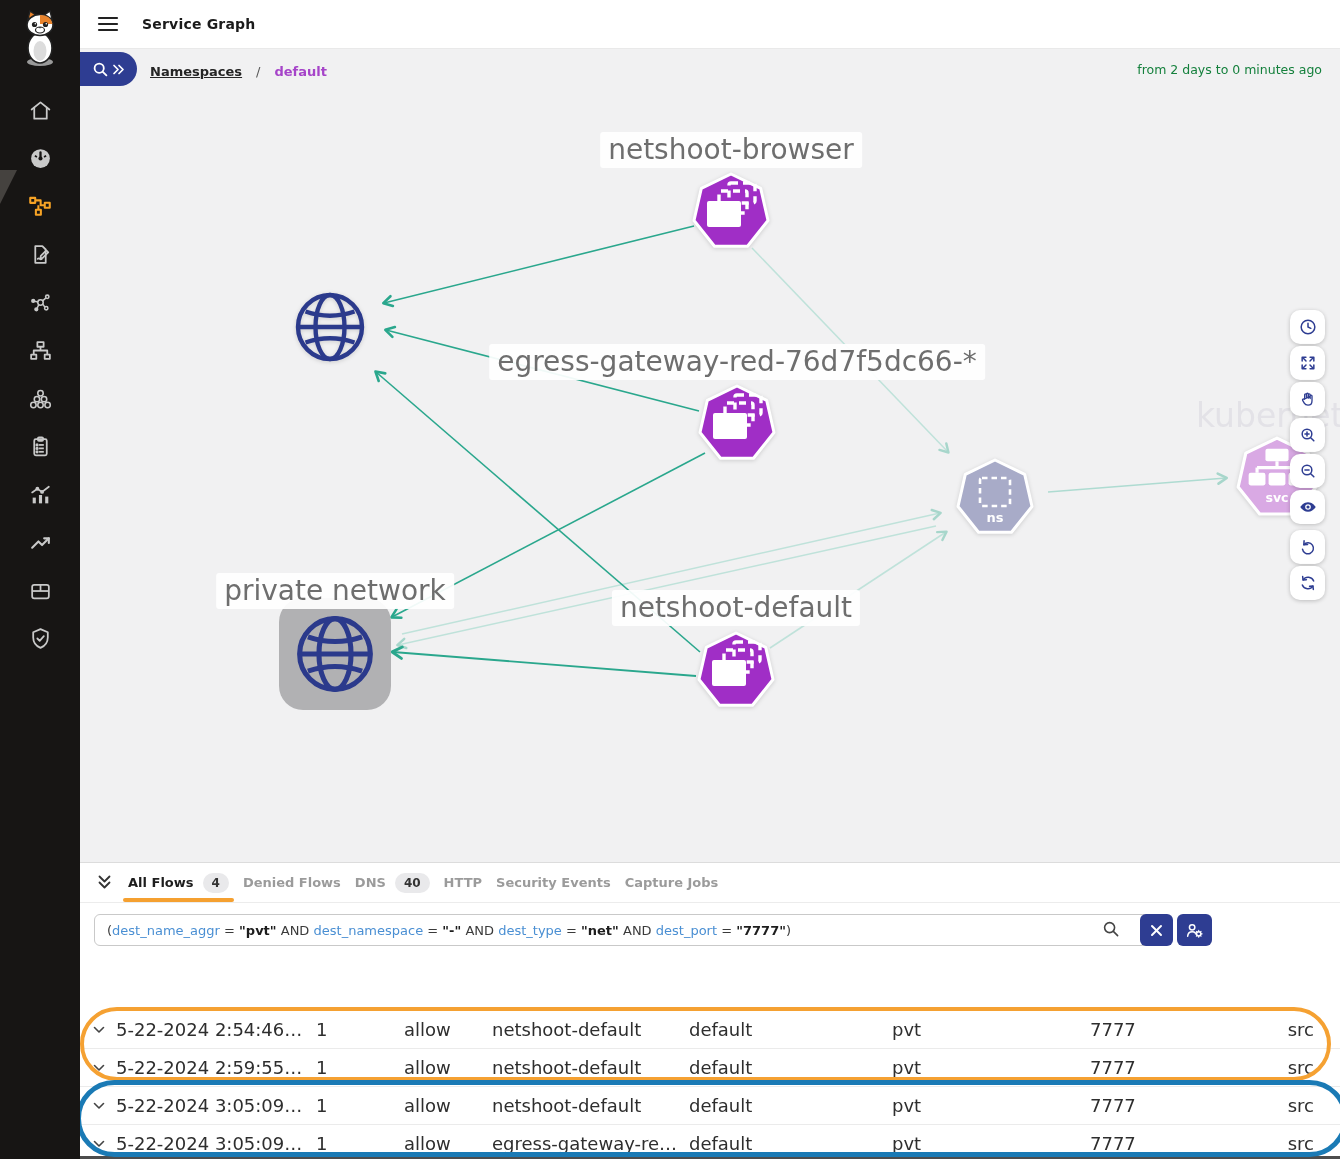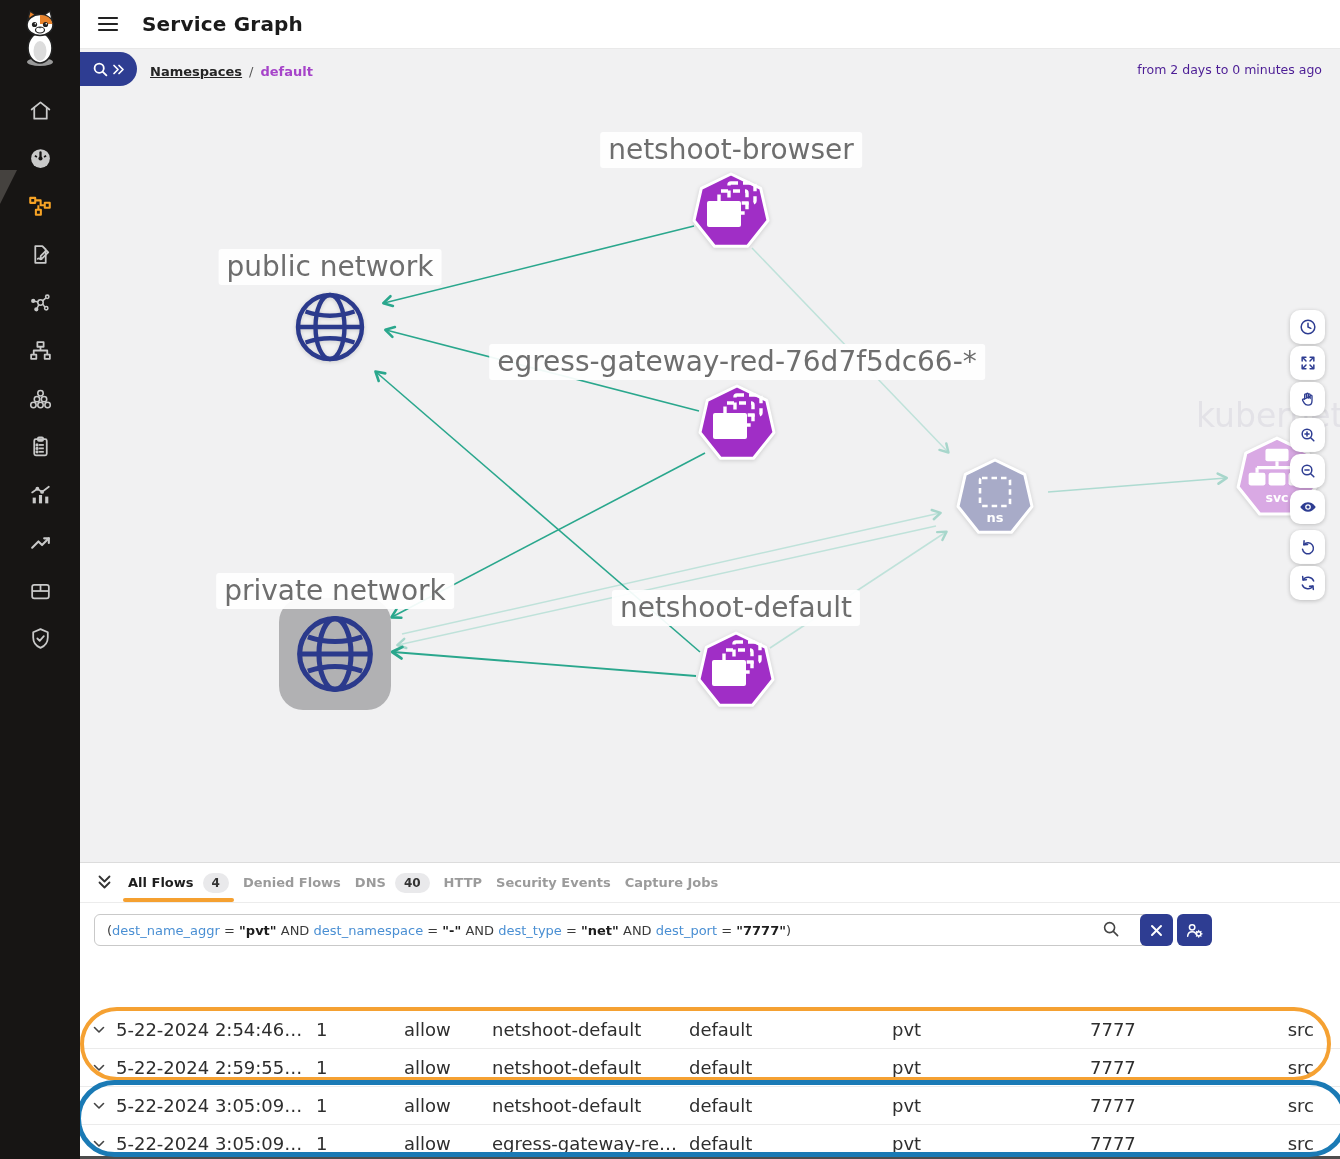--- a/index.html
+++ b/index.html
@@ -11,37 +11,37 @@
   
   .sidebar{position:absolute;left:0;top:0;width:80px;height:1159px;background:#171514;z-index:30;}
   .logo{position:absolute;left:18px;top:10px;width:44px;height:58px;cursor:pointer;}
   .notch{position:absolute;left:0;top:170px;width:0;height:0;border-top:34px solid #45423f;border-right:17px solid transparent;}
   .nav{position:absolute;left:0;top:86px;width:80px;}
   .nav-item{width:80px;height:48px;display:flex;align-items:center;justify-content:center;cursor:pointer;}
   .nav-item svg{display:block;}
   
   .header{position:absolute;left:80px;top:0;width:1260px;height:48px;background:#ffffff;border-bottom:1px solid #e9e9e9;z-index:20;display:flex;align-items:center;}
   .burger{margin-left:17px;cursor:pointer;display:flex;}
-  .title{margin-left:23px;font-size:20px;font-weight:700;color:#1b1b1b;letter-spacing:.2px;}
+  .title{margin-left:23px;font-size:14px;font-weight:700;color:#1b1b1b;letter-spacing:.2px;}
   
   .canvas{position:absolute;left:80px;top:48px;width:1260px;height:814px;background:#f1f1f2;overflow:hidden;}
   .edges{position:absolute;left:0;top:0;z-index:2;}
   .faintlabel{position:absolute;z-index:1;font-size:33px;font-weight:500;color:#e3e2e7;white-space:nowrap;}
   .gnode{position:absolute;z-index:3;cursor:pointer;}
   .gnode svg{display:block;filter:drop-shadow(0 1px 2px rgba(0,0,0,.15));}
   .glabel{position:absolute;z-index:4;transform:translateX(-50%);white-space:nowrap;
     background:rgba(255,255,255,.93);color:#6e6e6e;font-size:28px;font-weight:400;
     padding:1px 8px;border-radius:3px;line-height:1.2;}
   .privatebox{position:absolute;z-index:3;width:112px;height:112px;border-radius:24px;background:#b1b1b3;display:flex;align-items:center;justify-content:center;cursor:pointer;}
   
   .searchpill{position:absolute;left:80px;top:52px;width:57px;height:34px;background:#2e3d92;border-radius:0 17px 17px 0;z-index:21;display:flex;align-items:center;justify-content:center;gap:3px;cursor:pointer;}
-  .crumbs{position:absolute;left:150px;top:64px;z-index:21;font-size:13px;color:#555;display:flex;gap:7px;align-items:center;}
+  .crumbs{position:absolute;left:150px;top:64px;z-index:21;font-size:13px;color:#555;display:flex;gap:14px;align-items:center;}
   .crumb-root{color:#252525;text-decoration:underline;font-weight:600;cursor:pointer;}
   .crumb-cur{color:#a644c9;font-weight:600;}
-  .timerange{position:absolute;right:18px;top:62px;z-index:21;font-size:12.5px;color:#4c1d95;}
+  .timerange{position:absolute;right:18px;top:62px;z-index:21;font-size:12.5px;color:#15803d;}
   
   .gtools{position:absolute;left:1290px;top:310px;width:36px;z-index:22;}
   .gbtn{width:35px;height:34px;background:#fff;border-radius:10px;box-shadow:0 1px 4px rgba(0,0,0,.22);margin-bottom:2px;display:flex;align-items:center;justify-content:center;cursor:pointer;}
   .gbtn.gap{margin-top:6px;}
   
   .panel{position:absolute;left:80px;top:862px;width:1260px;height:297px;background:#fff;border-top:1px solid #dcdcdc;z-index:5;}
   .tabbar{position:absolute;left:0;top:0;width:1260px;height:39px;border-bottom:1px solid #ececec;display:flex;align-items:center;}
   .collapse-btn{margin-left:15px;cursor:pointer;display:flex;}
   .tab{display:flex;align-items:center;gap:9px;height:100%;position:relative;margin-left:14px;
     font-size:13px;font-weight:700;color:#9b9b9b;cursor:pointer;}
@@ -315,21 +315,20 @@
     <svg width="84" height="84" viewBox="0 0 76 76" fill="none" stroke="#2b3a8c" stroke-width="4.6">
       <circle cx="38" cy="38" r="32"></circle>
       <ellipse cx="38" cy="38" rx="14.5" ry="32"></ellipse>
       <line x1="6" y1="38" x2="70" y2="38"></line>
       <path d="M13.5 22.5 Q38 31 62.5 22.5"></path>
       <path d="M13.5 53.5 Q38 45 62.5 53.5"></path>
     </svg>
   </div>
 
   <div class="glabel" style="left:651px;top:84px;">netshoot-browser</div>
-  <div class="glabel" style="left:250px;top:201px;">public network</div>
   <div class="glabel" style="left:657px;top:296px;">egress-gateway-red-76d7f5dc66-*</div>
   <div class="glabel" style="left:255px;top:525px;">private network</div>
   <div class="glabel" style="left:656px;top:542px;">netshoot-default</div>
 </div>
 
 <div class="searchpill">
   <svg width="17" height="17" viewBox="0 0 17 17" fill="none" stroke="#fff" stroke-width="1.8" stroke-linecap="round">
     <circle cx="7.2" cy="7.2" r="4.6"></circle>
       <line x1="10.8" y1="10.8" x2="14.4" y2="14.4"></line>
   </svg>

